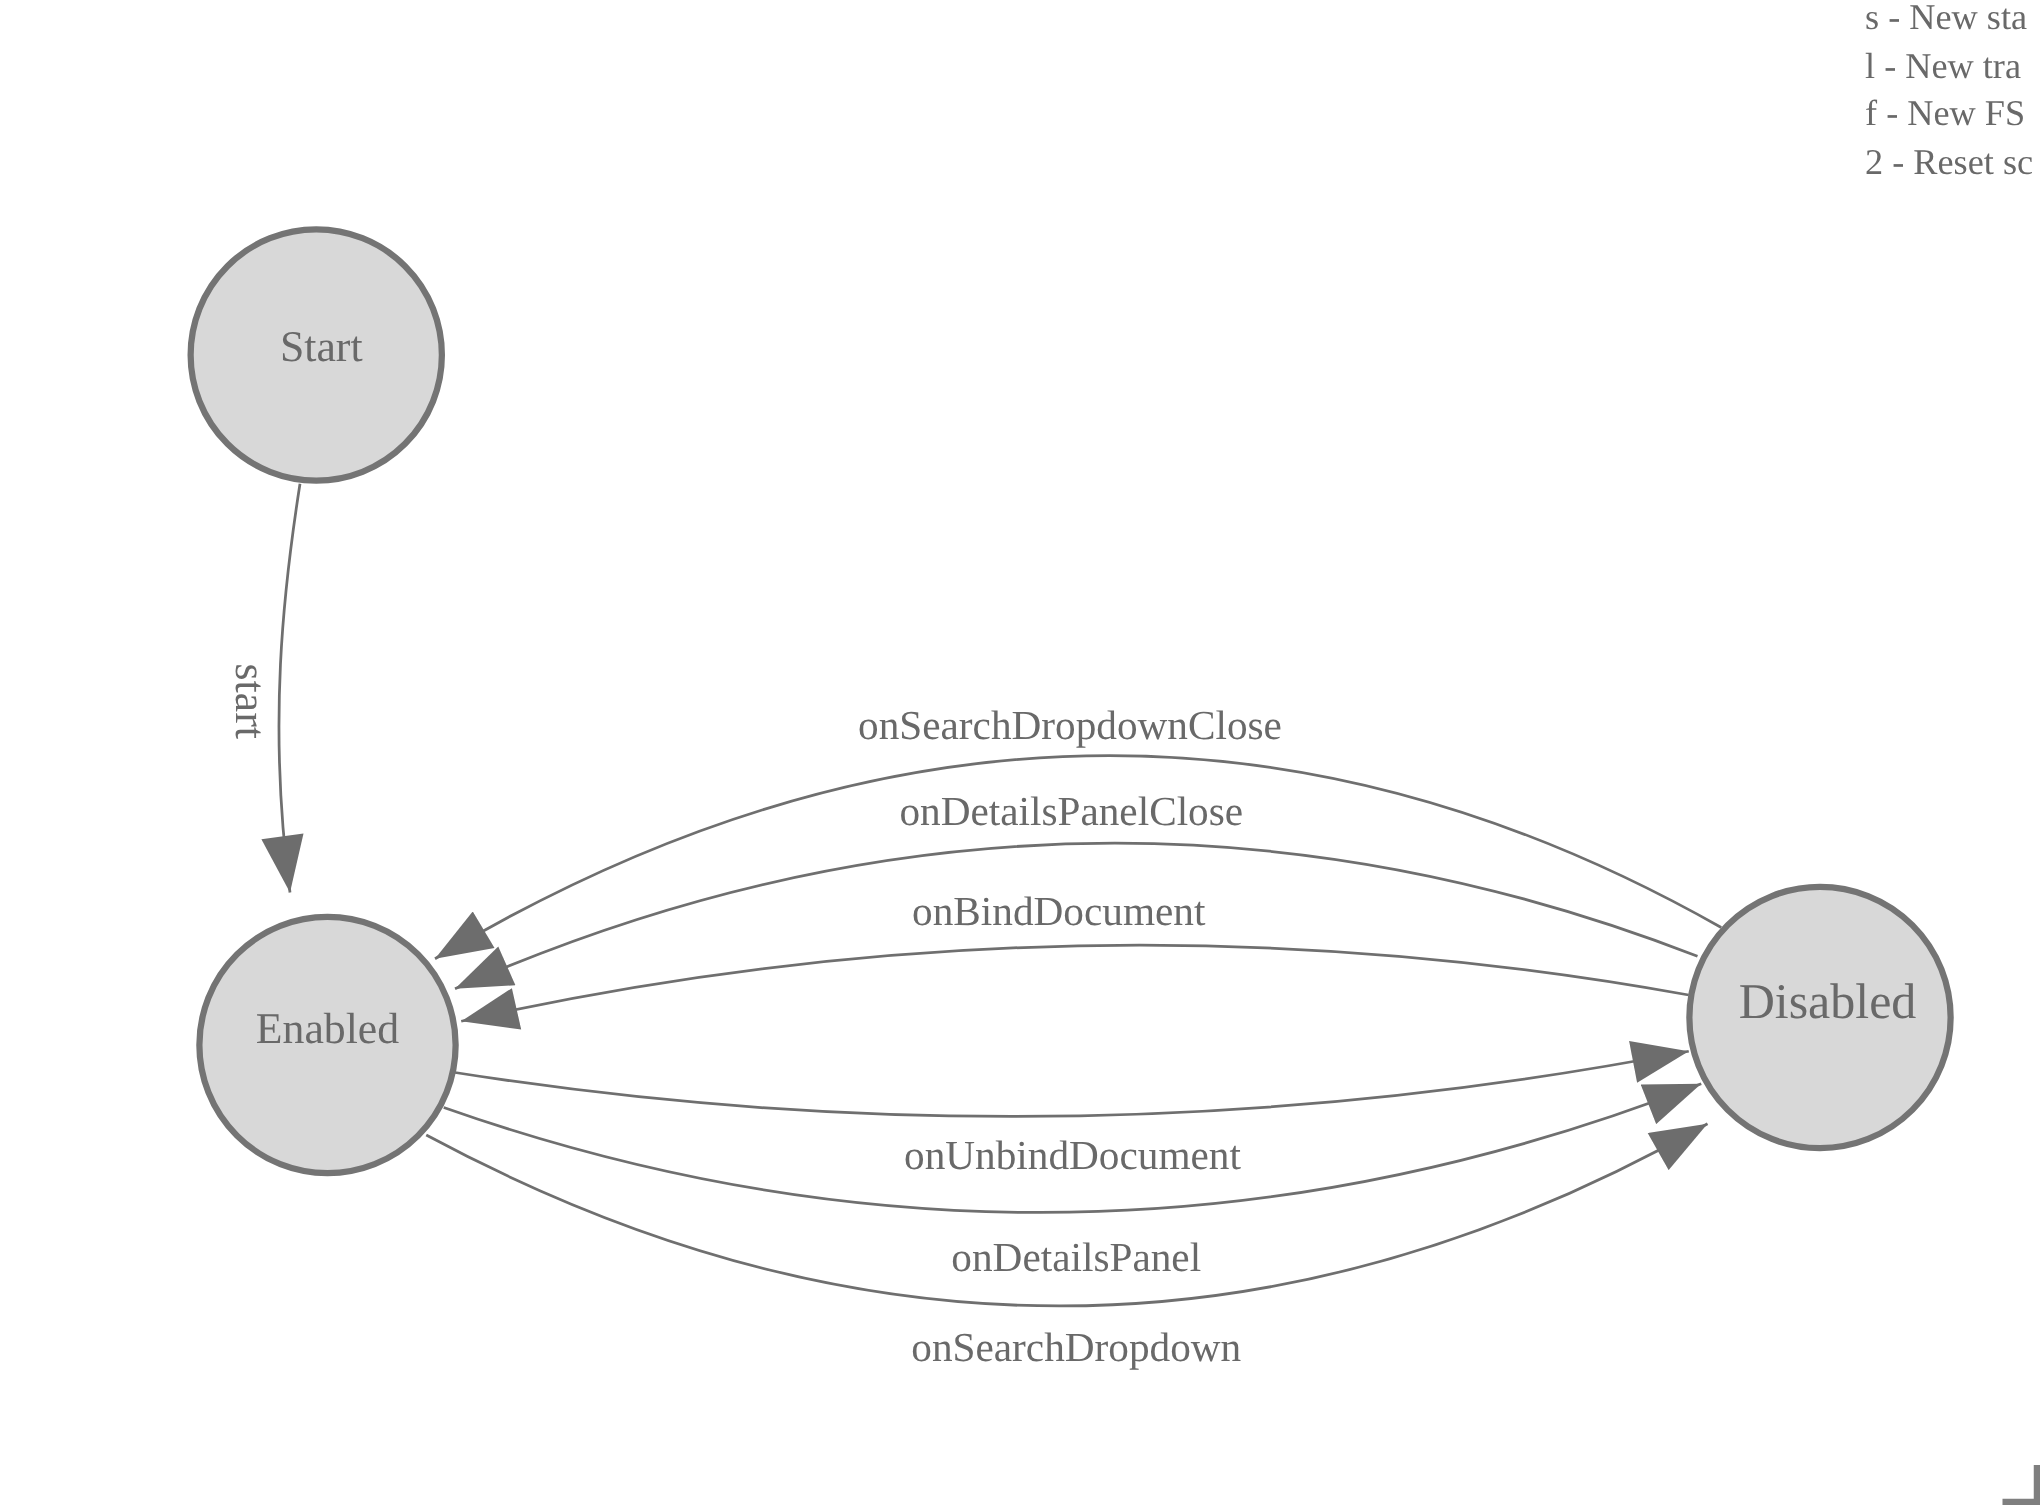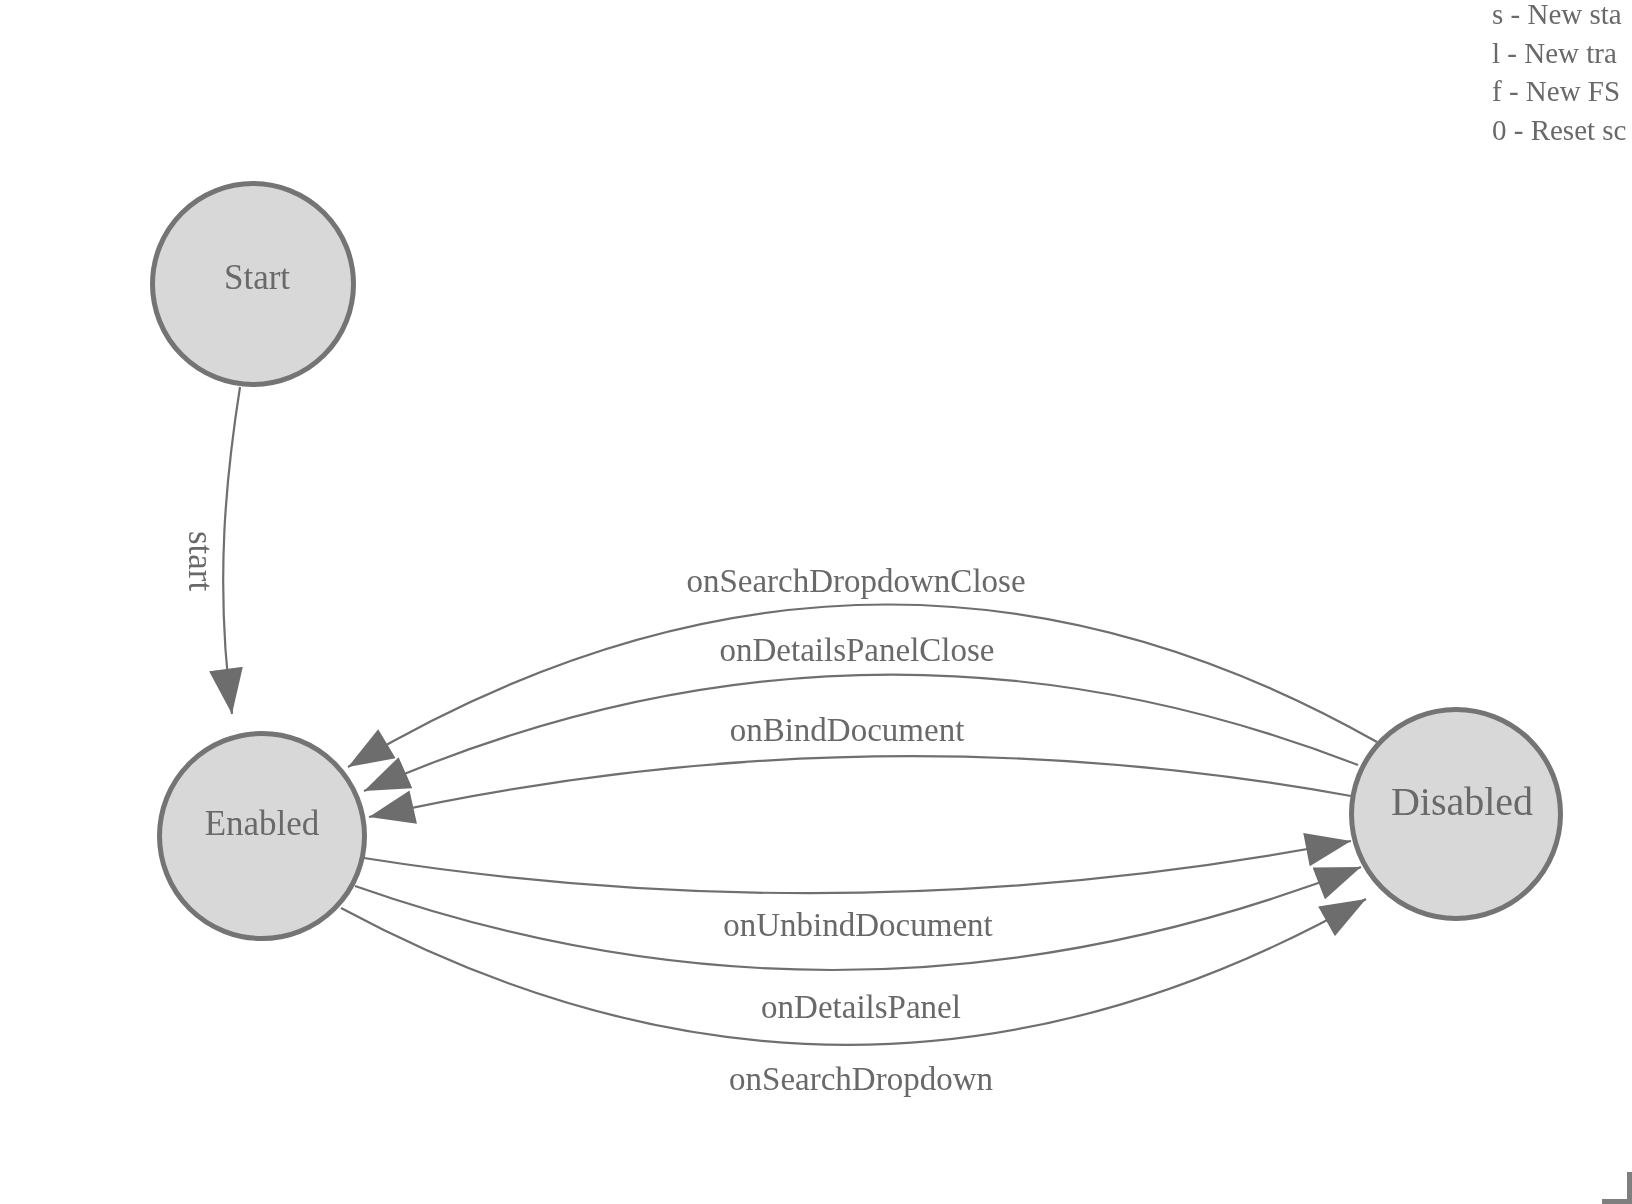--- a/index.html
+++ b/index.html
@@ -118,21 +118,21 @@
     <circle class="node-circle" cx="1456" cy="814" r="104.5"></circle>
     <text class="node-label big" x="1462" y="801" dominant-baseline="central">Disabled</text>
   </g>
 </svg>
 
 
 <div class="legend">
   <div>s - New sta</div>
   <div>l - New tra</div>
   <div>f - New FS</div>
-  <div>0 - Reset sc</div>
+  <div>2 - Reset sc</div>
 </div>
 
 
 <div>
   <div class="corner-piece-v"></div>
   <div class="corner-piece-h"></div>
 </div>
 
 
 

